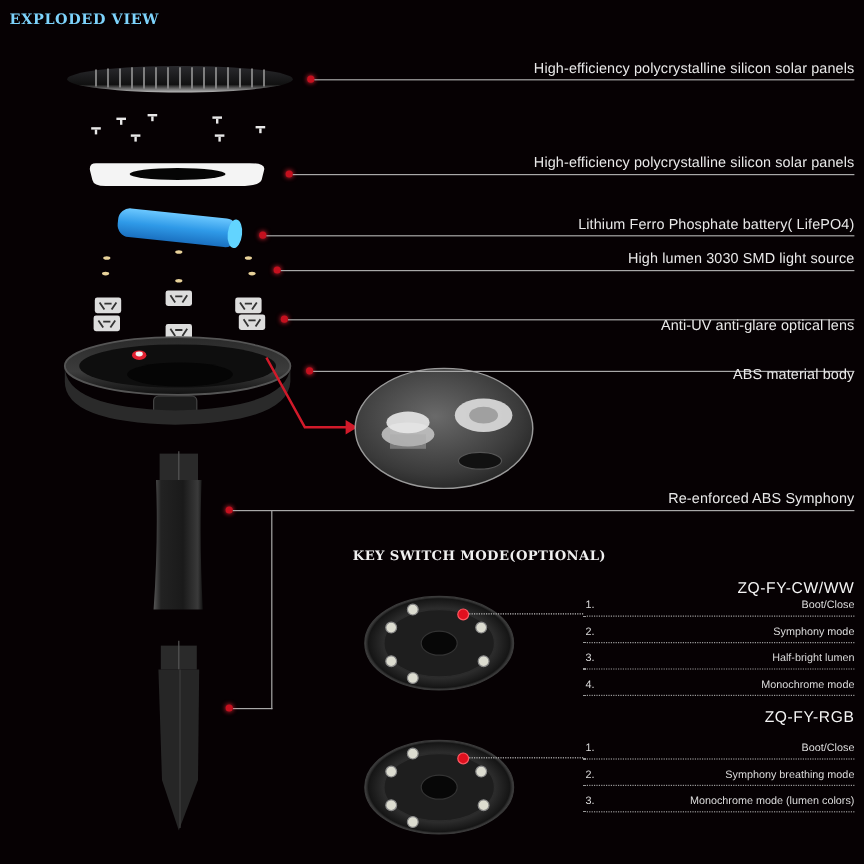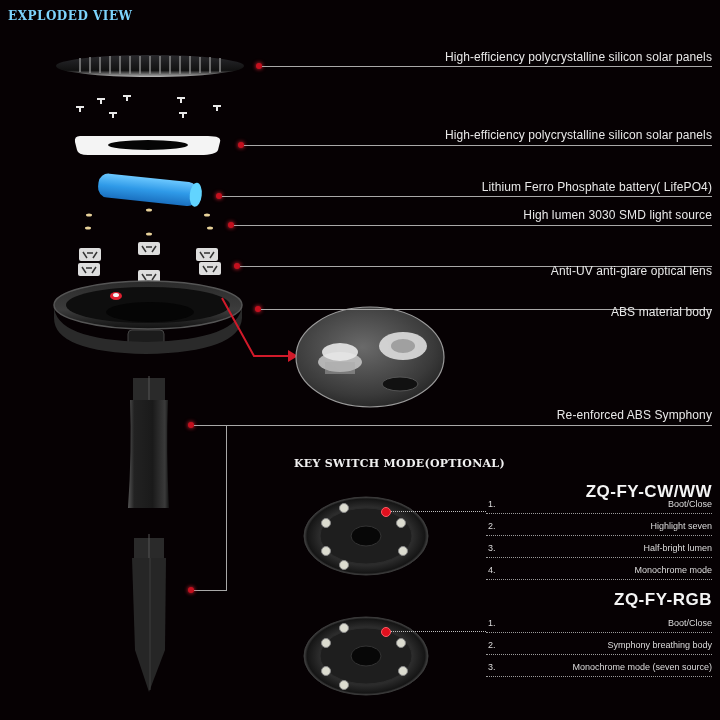--- a/index.html
+++ b/index.html
@@ -4,21 +4,21 @@
 <style>
   html,body{margin:0;padding:0;}
   body{width:720px;height:720px;background:#060103;position:relative;overflow:hidden;font-family:"Liberation Sans",sans-serif;color:#e6e6e6;}
   .abs{position:absolute;}
   .title{left:8px;top:9px;font-family:"DejaVu Serif","Liberation Serif",serif;font-weight:bold;font-size:12px;letter-spacing:0.5px;color:#7dd3fc;}
   .callout-label{position:absolute;right:8px;font-size:12px;color:#e8e8e8;white-space:nowrap;letter-spacing:0.1px;}
   .hline{position:absolute;height:1px;background:#a8a8a8;}
   .vline{position:absolute;width:1px;background:#a8a8a8;}
   .dot{position:absolute;width:6px;height:6px;border-radius:50%;background:#c4101e;box-shadow:0 0 4px #ff2a3a;}
   .section-title{left:294px;top:457px;font-family:"DejaVu Serif","Liberation Serif",serif;font-weight:bold;font-size:11px;color:#f0f0f0;letter-spacing:0.3px;}
-  .model{position:absolute;right:8px;font-weight:bold;font-size:17px;color:#f4f4f4;letter-spacing:0.5px;}
+  .model{position:absolute;right:8px;font-weight:normal;font-size:13px;color:#f4f4f4;letter-spacing:0.5px;}
   .mode-row{position:absolute;left:486px;width:226px;height:16px;border-bottom:1px dotted #9a9a9a;font-size:9px;color:#dcdcdc;}
   .mode-row .num{position:absolute;left:2px;top:2px;}
   .mode-row .txt{position:absolute;right:0;top:2px;padding-left:29px;}
   .dotted-link{position:absolute;height:0;border-top:1px dotted #bdbdbd;}
 </style>
 </head>
 <body>
 
 <div class="abs title">EXPLODED VIEW</div>
 
@@ -258,21 +258,21 @@
       </g>
     <circle cx="86" cy="18" r="4.5" fill="#e0101e" stroke="#ff5a64"></circle>
   </svg>
   <div class="dotted-link" style="left:391px;top:511px;width:95px"></div>
   <div class="mode-row" style="top:497px">
       <span class="num">1.</span>
       <span class="txt">Boot/Close</span>
     </div>
   <div class="mode-row" style="top:519px">
       <span class="num">2.</span>
-      <span class="txt">Highlight seven</span>
+      <span class="txt">Symphony mode</span>
     </div>
   <div class="mode-row" style="top:541px">
       <span class="num">3.</span>
       <span class="txt">Half-bright lumen</span>
     </div>
   <div class="mode-row" style="top:563px">
       <span class="num">4.</span>
       <span class="txt">Monochrome mode</span>
     </div>
 </div>
@@ -293,19 +293,19 @@
       </g>
     <circle cx="86" cy="18" r="4.5" fill="#e0101e" stroke="#ff5a64"></circle>
   </svg>
   <div class="dotted-link" style="left:391px;top:631px;width:95px"></div>
   <div class="mode-row" style="top:616px">
       <span class="num">1.</span>
       <span class="txt">Boot/Close</span>
     </div>
   <div class="mode-row" style="top:638px">
       <span class="num">2.</span>
-      <span class="txt">Symphony breathing body</span>
+      <span class="txt">Symphony breathing mode</span>
     </div>
   <div class="mode-row" style="top:660px">
       <span class="num">3.</span>
-      <span class="txt">Monochrome mode (seven source)</span>
+      <span class="txt">Monochrome mode (lumen colors)</span>
     </div>
 </div>
 
 </body></html>

